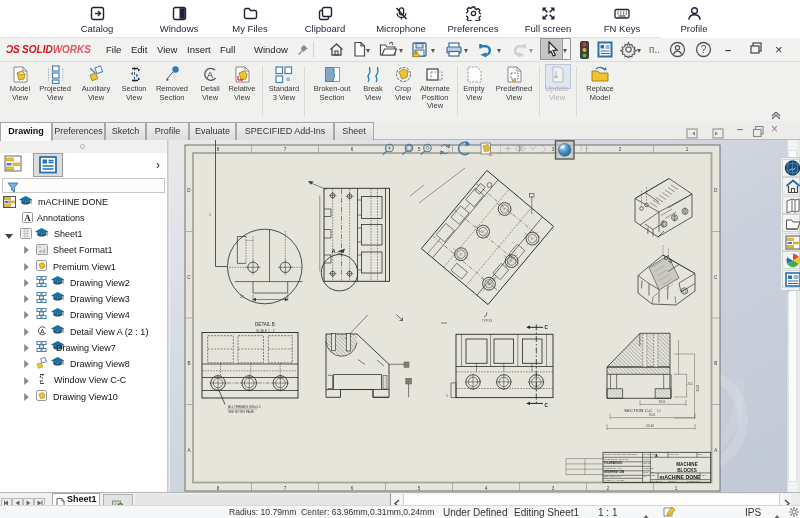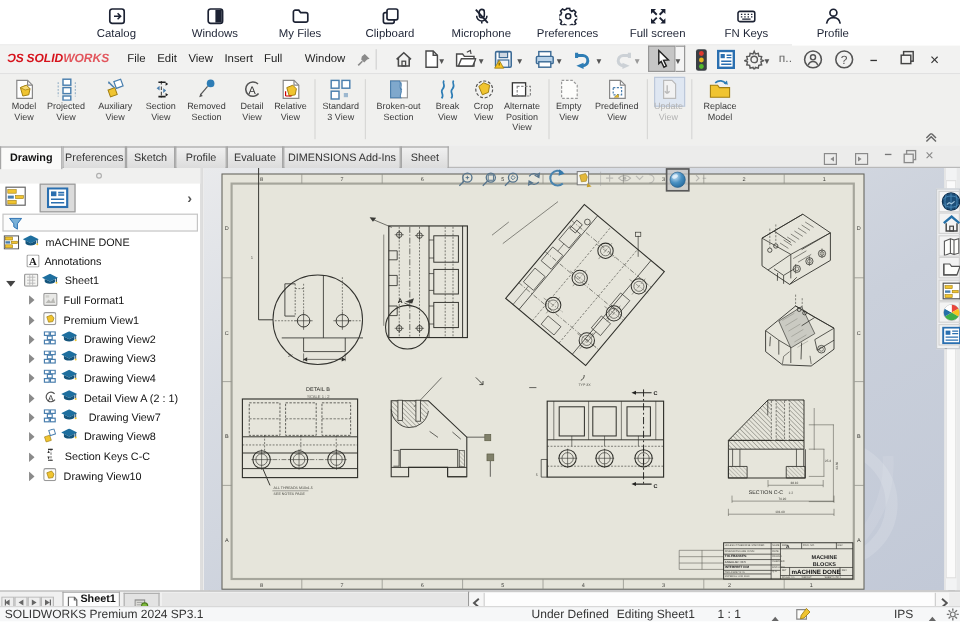--- a/index.html
+++ b/index.html
@@ -265,21 +265,21 @@
 <div class="abs" style="left:770px;top:45px;width:14px;height:12px;color:#555"><svg width="12" height="9" viewBox="0 0 12 9">
           <path d="M2 7l4-4 4 4M2 4l4-4 4 4" fill="none" stroke="#666" stroke-width="1.2"></path>
         </svg></div>
 </div>
 <div id="tabbar" class="abs">
 <div class="tab active" style="left:0px;width:52px">Drawing</div>
 <div class="tab" style="left:52px;width:53px">Preferences</div>
 <div class="tab" style="left:105px;width:41px">Sketch</div>
 <div class="tab" style="left:146px;width:43px">Profile</div>
 <div class="tab" style="left:189px;width:47px">Evaluate</div>
-<div class="tab" style="left:236px;width:98px">DIMENSIONS Add-Ins</div>
+<div class="tab" style="left:236px;width:98px">SPECIFIED Add-Ins</div>
 <div class="tab" style="left:334px;width:40px">Sheet Format</div>
 <div class="abs" style="left:686px;top:4px"><svg width="12" height="11" viewBox="0 0 12 11">
           <rect x="1" y="1" width="10" height="9" fill="none" stroke="#8a8a8a"></rect>
           <path d="M4 3.5v4M6 5.5l3-2v4z" fill="#8a8a8a"></path>
         </svg></div>
 <div class="abs" style="left:712px;top:4px"><svg width="12" height="11" viewBox="0 0 12 11">
           <rect x="1" y="1" width="10" height="9" fill="none" stroke="#8a8a8a"></rect>
           <path d="M8 3.5v4M6 5.5l-3-2v4z" fill="#8a8a8a"></path>
         </svg></div>
 <div class="abs" style="left:737px;top:2px;font-size:11px;color:#777;font-weight:bold">–</div>
@@ -391,21 +391,21 @@
 <div class="tree" style="left:35px;top:88px"><svg width="14" height="11" viewBox="0 0 13 10">
           <use href="#cap" transform="scale(.95)"></use>
         </svg></div>
 <div class="tree" style="left:54px;top:89px">Sheet1</div>
 <div class="tree" style="left:24px;top:106px"><svg width="5" height="8" viewBox="0 0 4 7">
           <use href="#arr"></use>
         </svg></div>
 <div class="tree" style="left:36px;top:104px"><svg width="12" height="11" viewBox="0 0 12 11">
           <use href="#sfmt"></use>
         </svg></div>
-<div class="tree" style="left:53px;top:105px">Full Format1</div>
+<div class="tree" style="left:53px;top:105px">Sheet Format1</div>
 <div class="tree" style="left:24px;top:123px"><svg width="5" height="8" viewBox="0 0 4 7">
           <use href="#arr"></use>
         </svg></div>
 <div class="tree" style="left:36px;top:120px"><svg width="11" height="11" viewBox="0 0 11 11">
           <use href="#ysheet"></use>
         </svg></div>
 <div class="tree" style="left:53px;top:121.5px">Premium View1</div>
 <div class="tree" style="left:24px;top:139px"><svg width="5" height="8" viewBox="0 0 4 7">
           <use href="#arr"></use>
         </svg></div>
@@ -448,38 +448,38 @@
 <div class="tree" style="left:70px;top:186.5px">Detail View A (2 : 1)</div>
 <div class="tree" style="left:24px;top:204px"><svg width="5" height="8" viewBox="0 0 4 7">
           <use href="#arr"></use>
         </svg></div>
 <div class="tree" style="left:36px;top:201px"><svg width="11" height="12" viewBox="0 0 11 12">
           <use href="#pview"></use>
         </svg></div>
 <div class="tree" style="left:51px;top:201px"><svg width="14" height="11" viewBox="0 0 13 10">
           <use href="#cap" transform="scale(.95)"></use>
         </svg></div>
-<div class="tree" style="left:74px;top:203px">Drawing View7</div>
+<div class="tree" style="left:56px;top:203px">Drawing View7</div>
 <div class="tree" style="left:24px;top:220px"><svg width="5" height="8" viewBox="0 0 4 7">
           <use href="#arr"></use>
         </svg></div>
 <div class="tree" style="left:36px;top:217px"><svg width="12" height="12" viewBox="0 0 12 12">
           <use href="#auxi"></use>
         </svg></div>
 <div class="tree" style="left:51px;top:217px"><svg width="14" height="11" viewBox="0 0 13 10">
           <use href="#cap" transform="scale(.95)"></use>
         </svg></div>
 <div class="tree" style="left:70px;top:219px">Drawing View8</div>
 <div class="tree" style="left:24px;top:237px"><svg width="5" height="8" viewBox="0 0 4 7">
           <use href="#arr"></use>
         </svg></div>
 <div class="tree" style="left:37px;top:233px"><svg width="11" height="12" viewBox="0 0 11 12">
           <use href="#secti"></use>
         </svg></div>
-<div class="tree" style="left:54px;top:235px">Section Keys C-C</div>
+<div class="tree" style="left:54px;top:235px">Window View C-C</div>
 <div class="tree" style="left:24px;top:253px"><svg width="5" height="8" viewBox="0 0 4 7">
           <use href="#arr"></use>
         </svg></div>
 <div class="tree" style="left:36px;top:250px"><svg width="11" height="11" viewBox="0 0 11 11">
           <use href="#ysheet"></use>
         </svg></div>
 <div class="tree" style="left:53px;top:251.5px">Drawing View10</div>
 </div>
 <div id="splitter" class="abs">
       <div class="abs" style="left:1.5px;top:155px;width:2px;height:2px;background:#9a9a9a"></div>
@@ -921,21 +921,21 @@
 <div class="abs" style="left:391px;top:1px;width:12px;height:11px;background:#f6f6f6"><svg width="8" height="9" style="margin:1px 0 0 2px">
           <path d="M6 1L2 4.5 6 8" fill="none" stroke="#555" stroke-width="1.6"></path>
         </svg></div>
 <div class="abs" style="left:403px;top:1px;width:376px;height:11px;background:#fdfdfd;border-left:1px solid #d0d0d0"></div>
 <div class="abs" style="left:779px;top:1px;width:12px;height:11px;background:#f6f6f6;border-left:1px solid #d0d0d0"><svg width="8" height="9" style="margin:1px 0 0 3px">
           <path d="M2 1l4 3.5L2 8" fill="none" stroke="#555" stroke-width="1.6"></path>
         </svg></div>
 <div class="abs" style="left:791px;top:1px;width:9px;height:11px;background:#ececec"></div>
 </div>
 <div id="status" class="abs">
-<span style="left:4px">SOLIDWORKS Premium 2024 SP3.1</span>
+<span style="left:229px;font-size:8.6px">Radius: 10.79mm&nbsp;&nbsp;Center: 63.96mm,0.31mm,0.24mm</span>
 <span style="left:443px">Under Defined</span>
 <span style="left:514px">Editing Sheet1</span>
 <span style="left:598px">1 : 1</span>
 <span style="left:642px;top:4px"><svg width="8" height="5">
           <path d="M1 4.5l3-3.5 3 3.5z" fill="#666"></path>
         </svg></span>
 <span style="left:663px;top:0px"><svg width="13" height="12" viewBox="0 0 13 12">
           <path d="M1 2h8v8H1z" fill="#fdfdfb" stroke="#888"></path>
           <path d="M9 1l3 3-5 5-3 .7.7-3z" fill="#f0c430" stroke="#a07d10" stroke-width=".7"></path>
         </svg></span>

